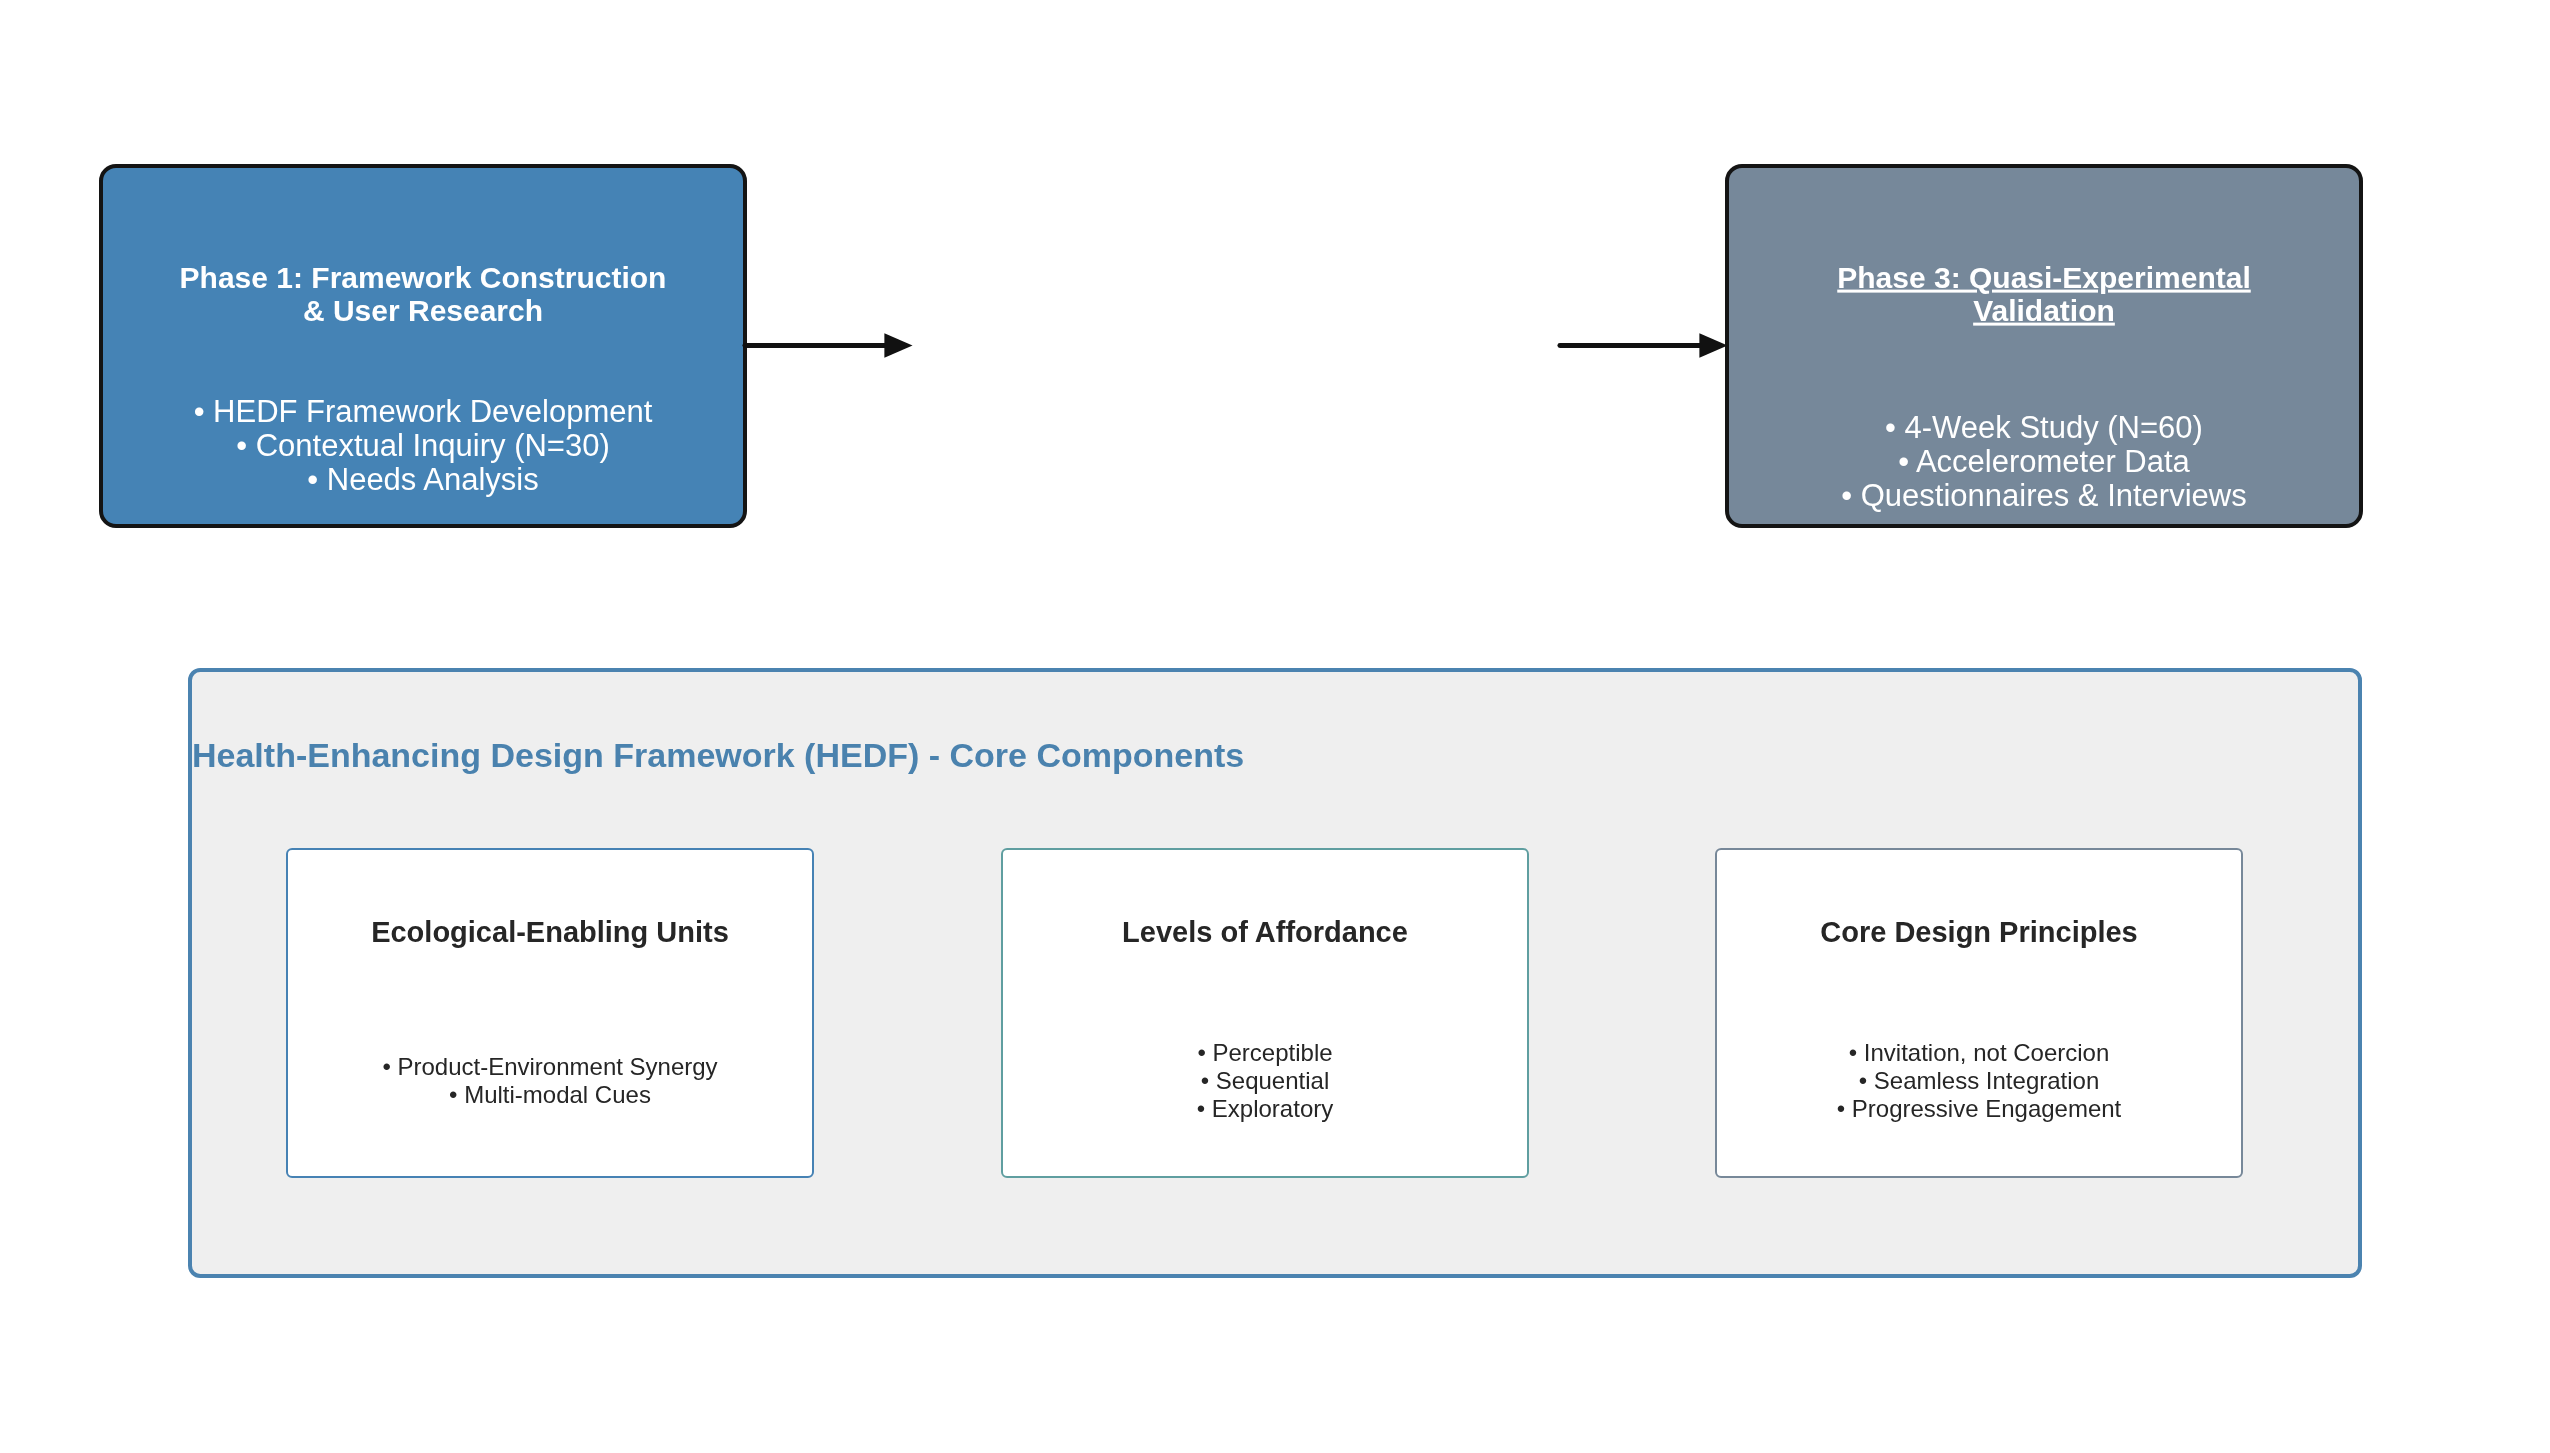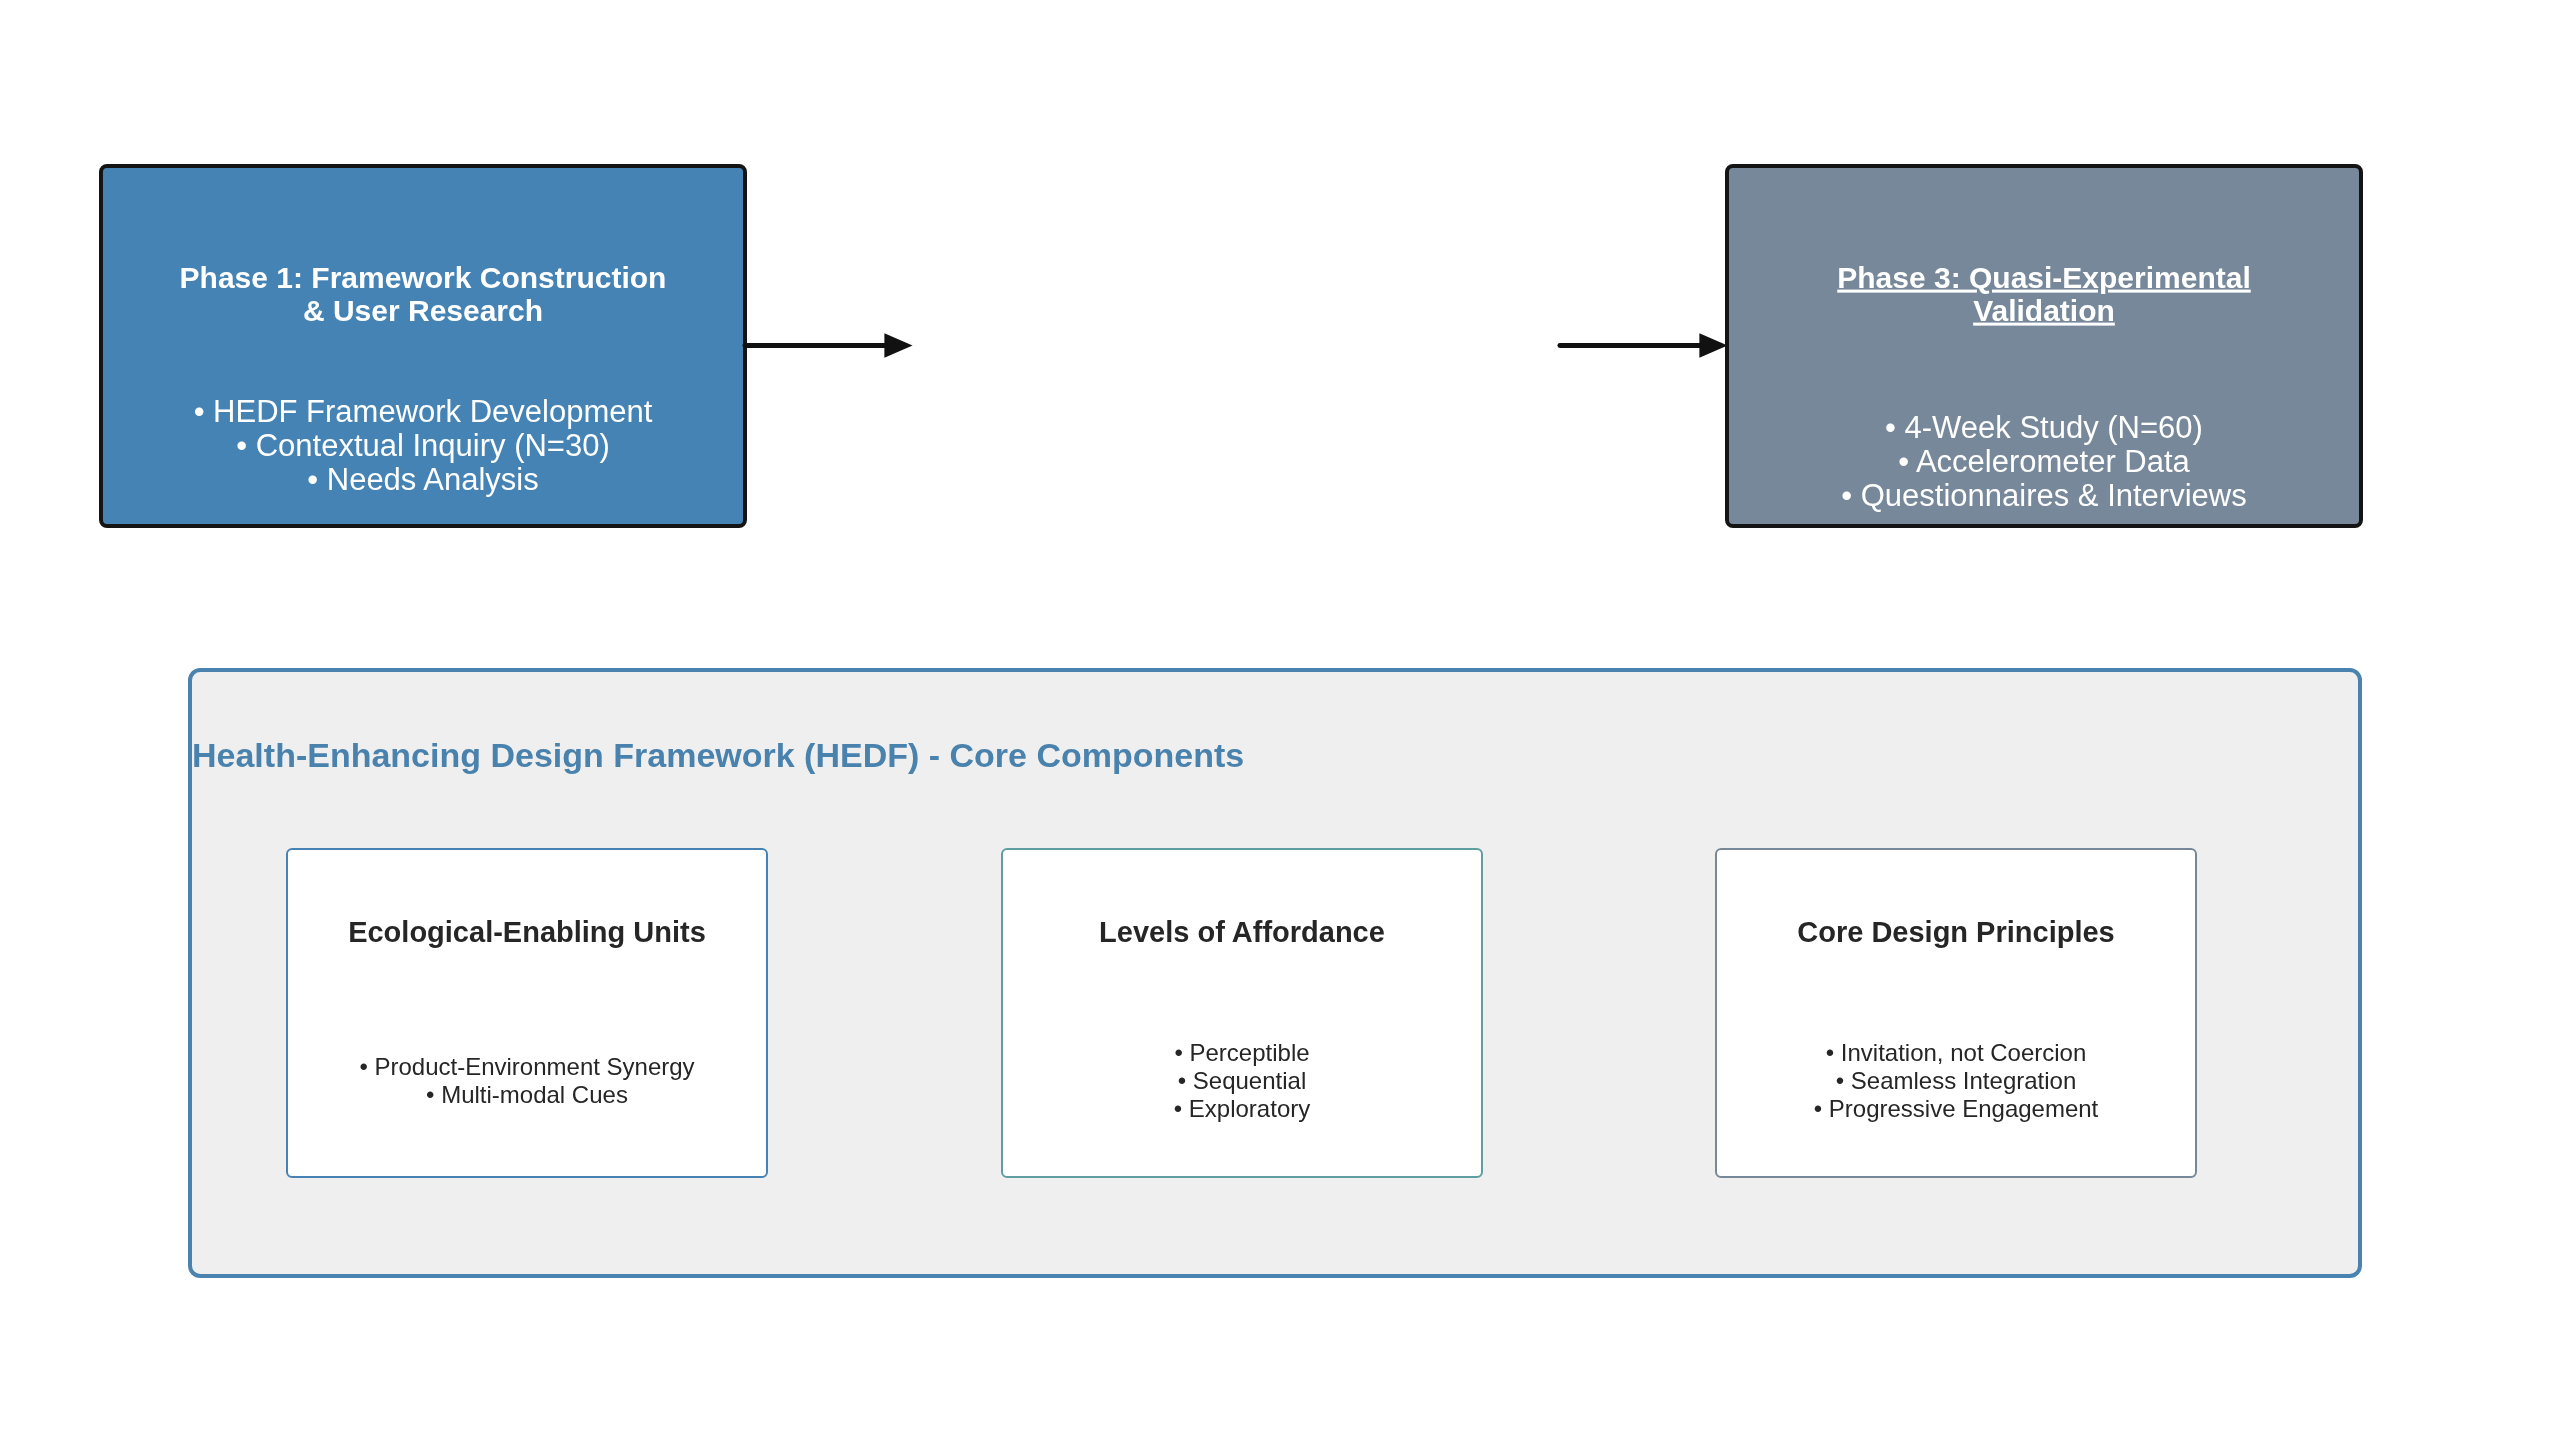--- a/index.html
+++ b/index.html
@@ -22,21 +22,21 @@
     font-weight: bold;
     color: #1a1a1a;
   }
 
   
   .phase-box {
     position: absolute;
     top: 164px;
     height: 364px;
     border: 4.9px solid #141414;
-    border-radius: 8px;
+    border-radius: 17px;
     box-sizing: border-box;
   }
   .phase-1 { left: 99px;  width: 648px; }
   .phase-2 { left: 908px; width: 650px; }
   .phase-3 { left: 1725px; width: 638px; }
 
   .phase-title {
     position: absolute;
     left: 0; right: 0;
     top: 35.5%;
@@ -84,21 +84,21 @@
     position: absolute;
     left: 0; right: 0;
     top: 64px;
     font-size: 34px;
     font-weight: bold;
   }
 
   .component-box {
     position: absolute;
     top: 176px;
-    width: 482px;
+    width: 528px;
     height: 330px;
     background: #ffffff;
     border: 2.4px solid #888888;
     border-radius: 6.1px;
     box-sizing: border-box;
   }
   .comp-1 { left: 94px; }
   .comp-2 { left: 809px; }
   .comp-3 { left: 1523px; }
 

